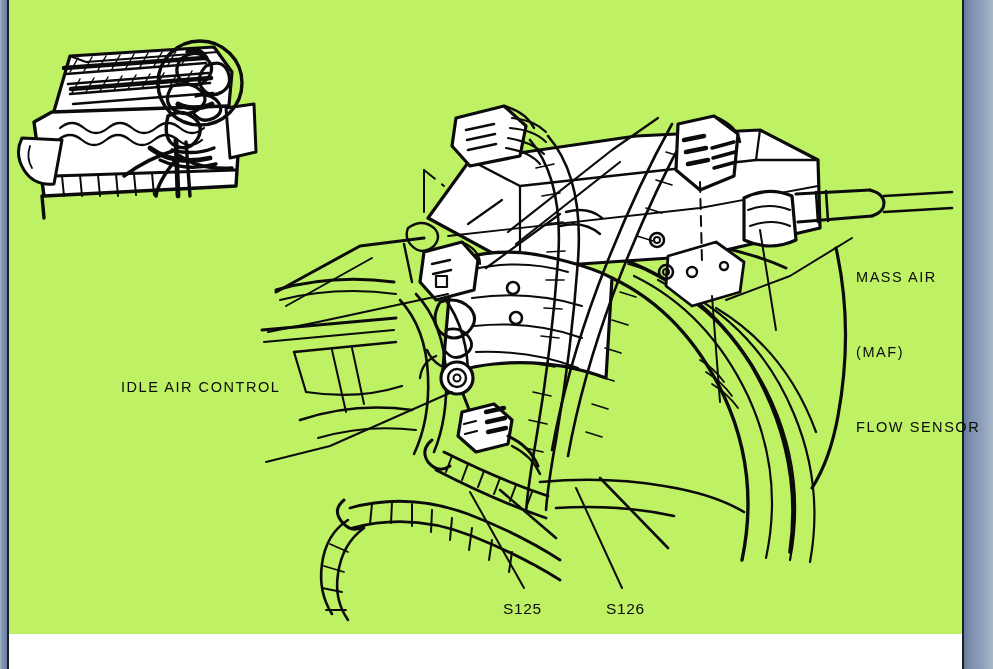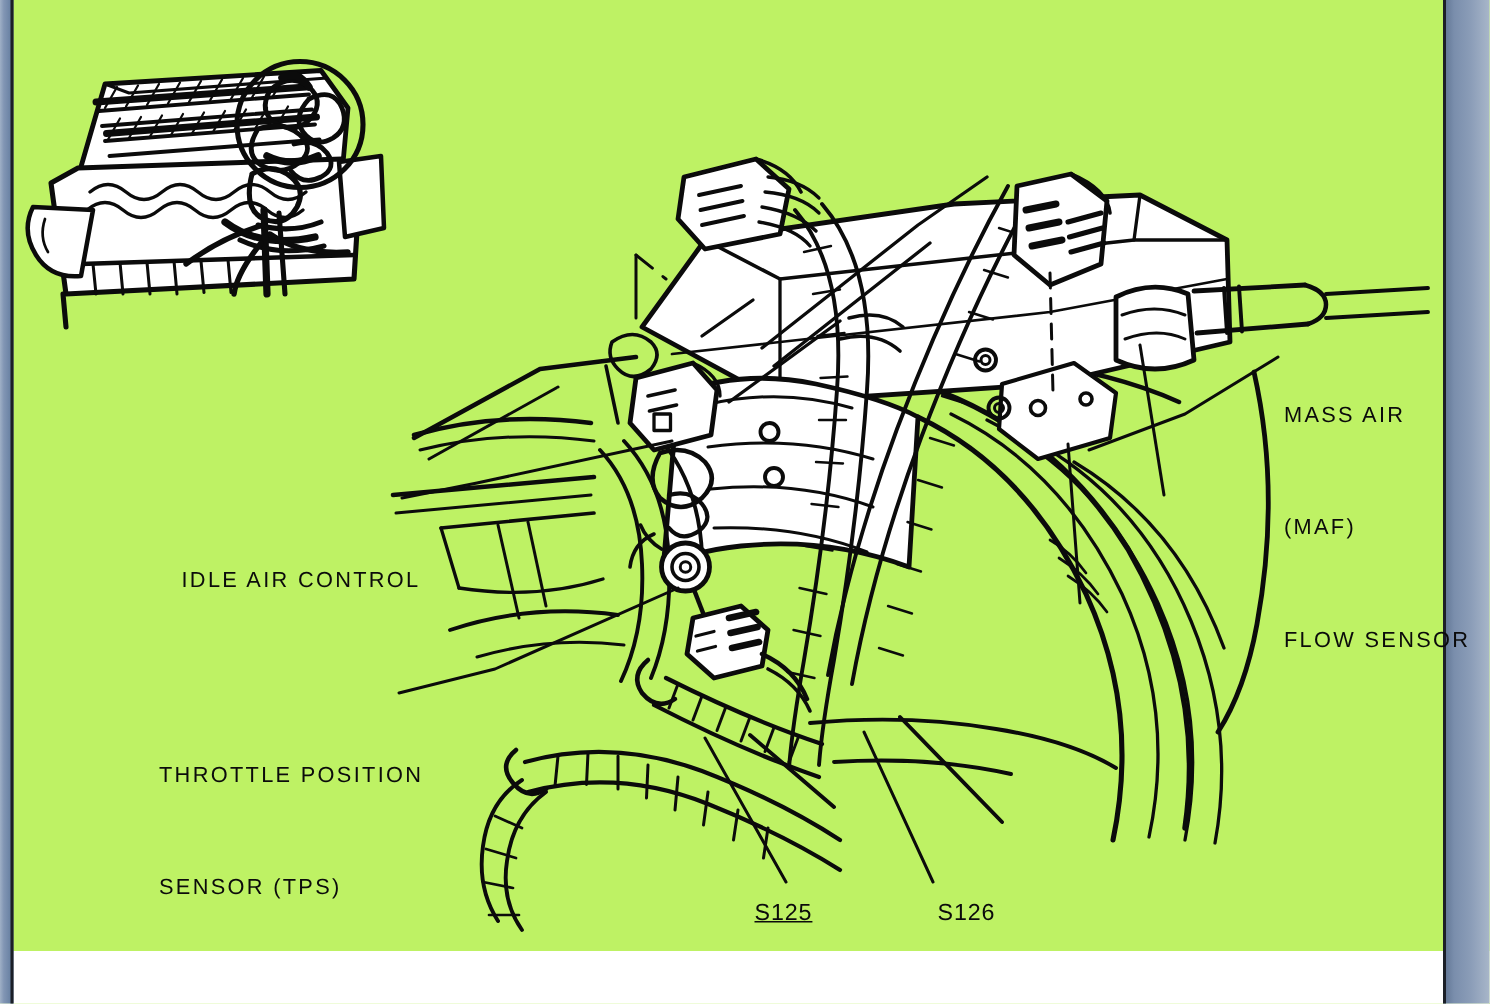--- a/index.html
+++ b/index.html
@@ -69,22 +69,22 @@
     line-height: 25px;
     color: #0b0b0b;
     white-space: pre;
     font-weight: 400;
   }
   .callout .ln { display: block; }
 
   #label-maf   { left: 856px; top: 215px; }
   #label-iac   { left: 109px; top: 325px; margin-left: 12px; }
   #label-tps   { left: 106px; top: 455px; }
-  #label-s125  { left: 503px; top: 596px; letter-spacing: 0.6px; font-size: 15.5px; text-decoration: underline; }
-  #label-s126  { left: 606px; top: 596px; letter-spacing: 0.6px; font-size: 15.5px; margin-left: 19px; }
+  #label-s125  { left: 503px; top: 596px; letter-spacing: 0.6px; font-size: 15.5px; }
+  #label-s126  { left: 606px; top: 596px; letter-spacing: 0.6px; font-size: 15.5px; }
 </style>
 </head>
 <body>
 
 <div id="page">
 
   <div class="edge-bar left">
       <div class="rule"></div>
     </div>
   <div class="edge-bar right">
@@ -485,21 +485,17 @@
   <div class="callout" id="label-maf">
     <span class="ln">MASS AIR</span>
     <span class="ln">(MAF)</span>
     <span class="ln">FLOW SENSOR</span>
   </div>
 
   <div class="callout" id="label-iac">
     <span class="ln">IDLE AIR CONTROL</span>
   </div>
 
-  <div class="callout" id="label-tps">
-    <span class="ln">THROTTLE POSITION</span>
-    <span class="ln">SENSOR (TPS)</span>
-  </div>
 
   <div class="callout" id="label-s125">S125</div>
   <div class="callout" id="label-s126">S126</div>
 
 </div>
 
 </body></html>

